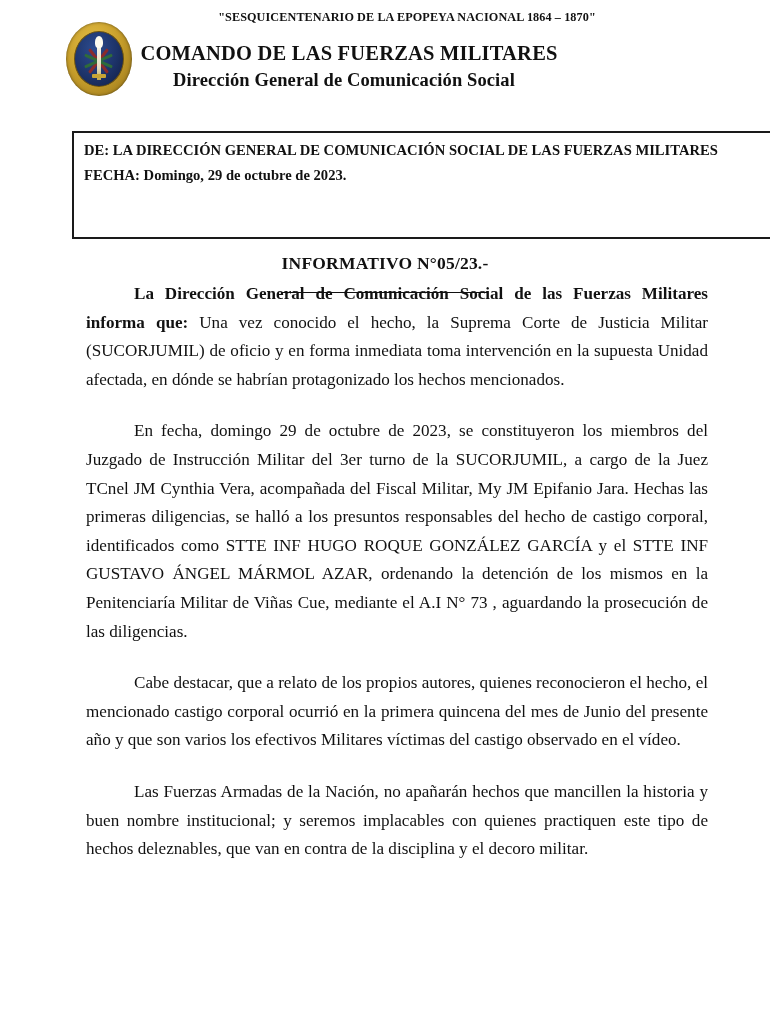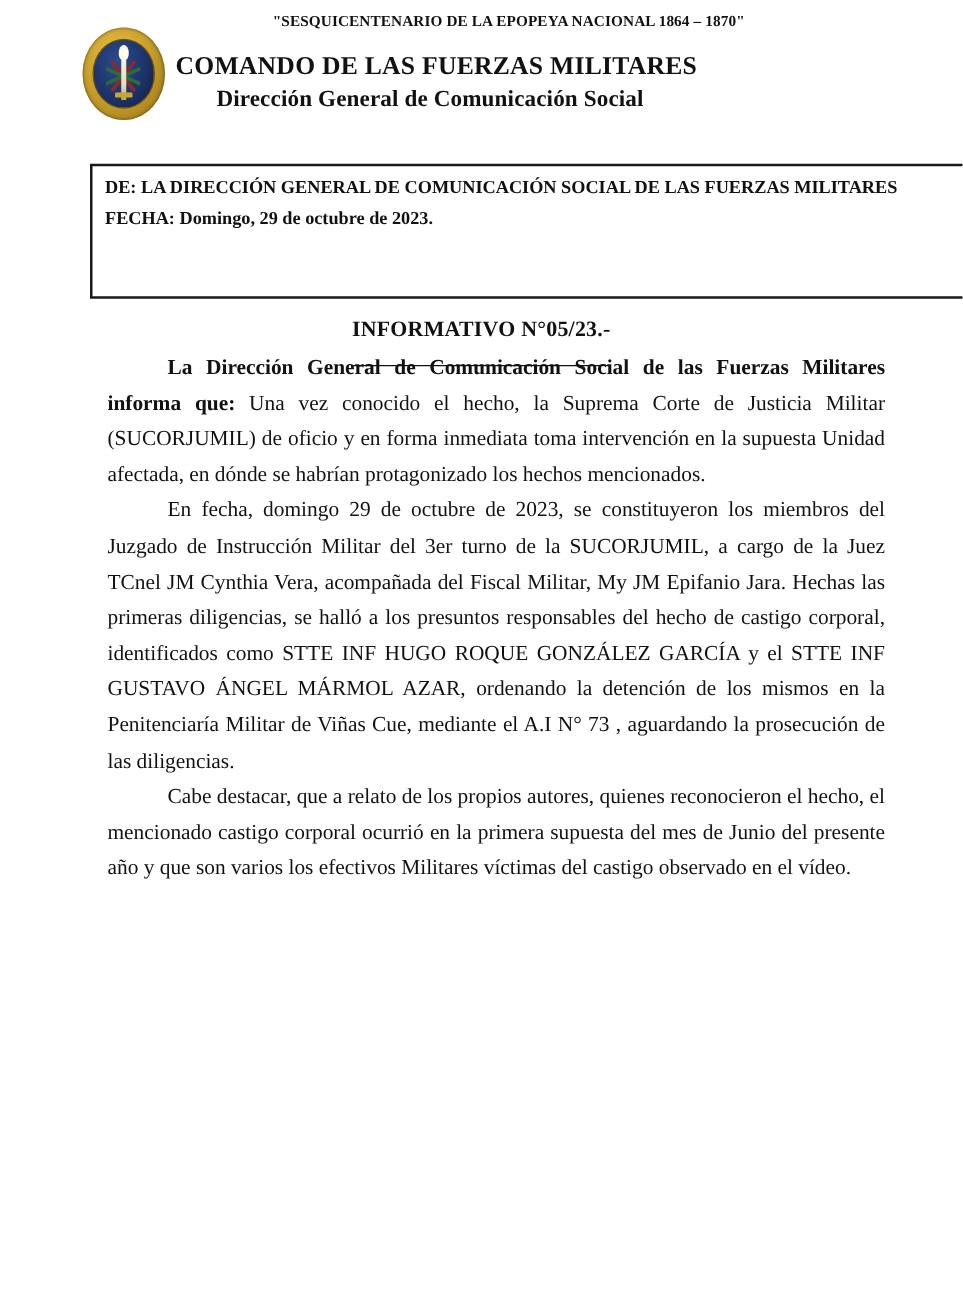--- a/index.html
+++ b/index.html
@@ -149,21 +149,21 @@
     width: 622px;
   }
   .para {
     text-align: justify;
     text-justify: inter-word;
     font-size: 17.1px;
     line-height: 28.6px;
     text-indent: 48px;
     margin: 0 0 0 0;
   }
-  .para.gap { }
+  .para.gap { margin-top: 23px; }
   .para b { font-weight: bold; }
 
   
   #sig-area {
     position: absolute;
     left: 0; top: 900px;
     width: 770px; height: 135px;
   }
 </style>
 </head>
@@ -201,22 +201,23 @@
   <span>INFORMATIVO N°05/23.-</span>
 </div>
 
 <div id="body-text">
 
 
   <p class="para"><b>La Dirección General de Comunicación Social de las Fuerzas Militares informa que:</b><span> Una vez conocido el hecho, la Suprema Corte de Justicia Militar (SUCORJUMIL) de oficio y en forma inmediata toma intervención en la supuesta Unidad afectada, en dónde se habrían protagonizado los hechos mencionados.</span></p>
 
   <p class="para gap">En fecha, domingo 29 de octubre de 2023, se constituyeron los miembros del Juzgado de Instrucción Militar del 3er turno de la SUCORJUMIL, a cargo de la Juez TCnel JM Cynthia Vera, acompañada del Fiscal Militar, My JM Epifanio Jara. Hechas las primeras diligencias, se halló a los presuntos responsables del hecho de castigo corporal, identificados como STTE INF HUGO ROQUE GONZÁLEZ GARCÍA y el STTE INF GUSTAVO ÁNGEL MÁRMOL AZAR, ordenando la detención de los mismos en la Penitenciaría Militar de Viñas Cue, mediante el A.I N° 73 , aguardando la prosecución de las diligencias.</p>
 
-  <p class="para gap">Cabe destacar, que a relato de los propios autores, quienes reconocieron el hecho, el mencionado castigo corporal ocurrió en la primera supuesta del mes de Junio del presente año y que son varios los efectivos Militares víctimas del castigo observado en el vídeo.</p>
-
+  <p class="para gap">Cabe destacar, que a relato de los propios autores, quienes reconocieron el hecho, el mencionado castigo corporal ocurrió en la primera quincena del mes de Junio del presente año y que son varios los efectivos Militares víctimas del castigo observado en el vídeo.</p>
+
+  <p class="para gap">Las Fuerzas Armadas de la Nación, no apañarán hechos que mancillen la historia y buen nombre institucional; y seremos implacables con quienes practiquen este tipo de hechos deleznables, que van en contra de la disciplina y el decoro militar.</p>
 </div>
 
 <div id="sig-area">
 
   
 
   
 
   
 </div>

